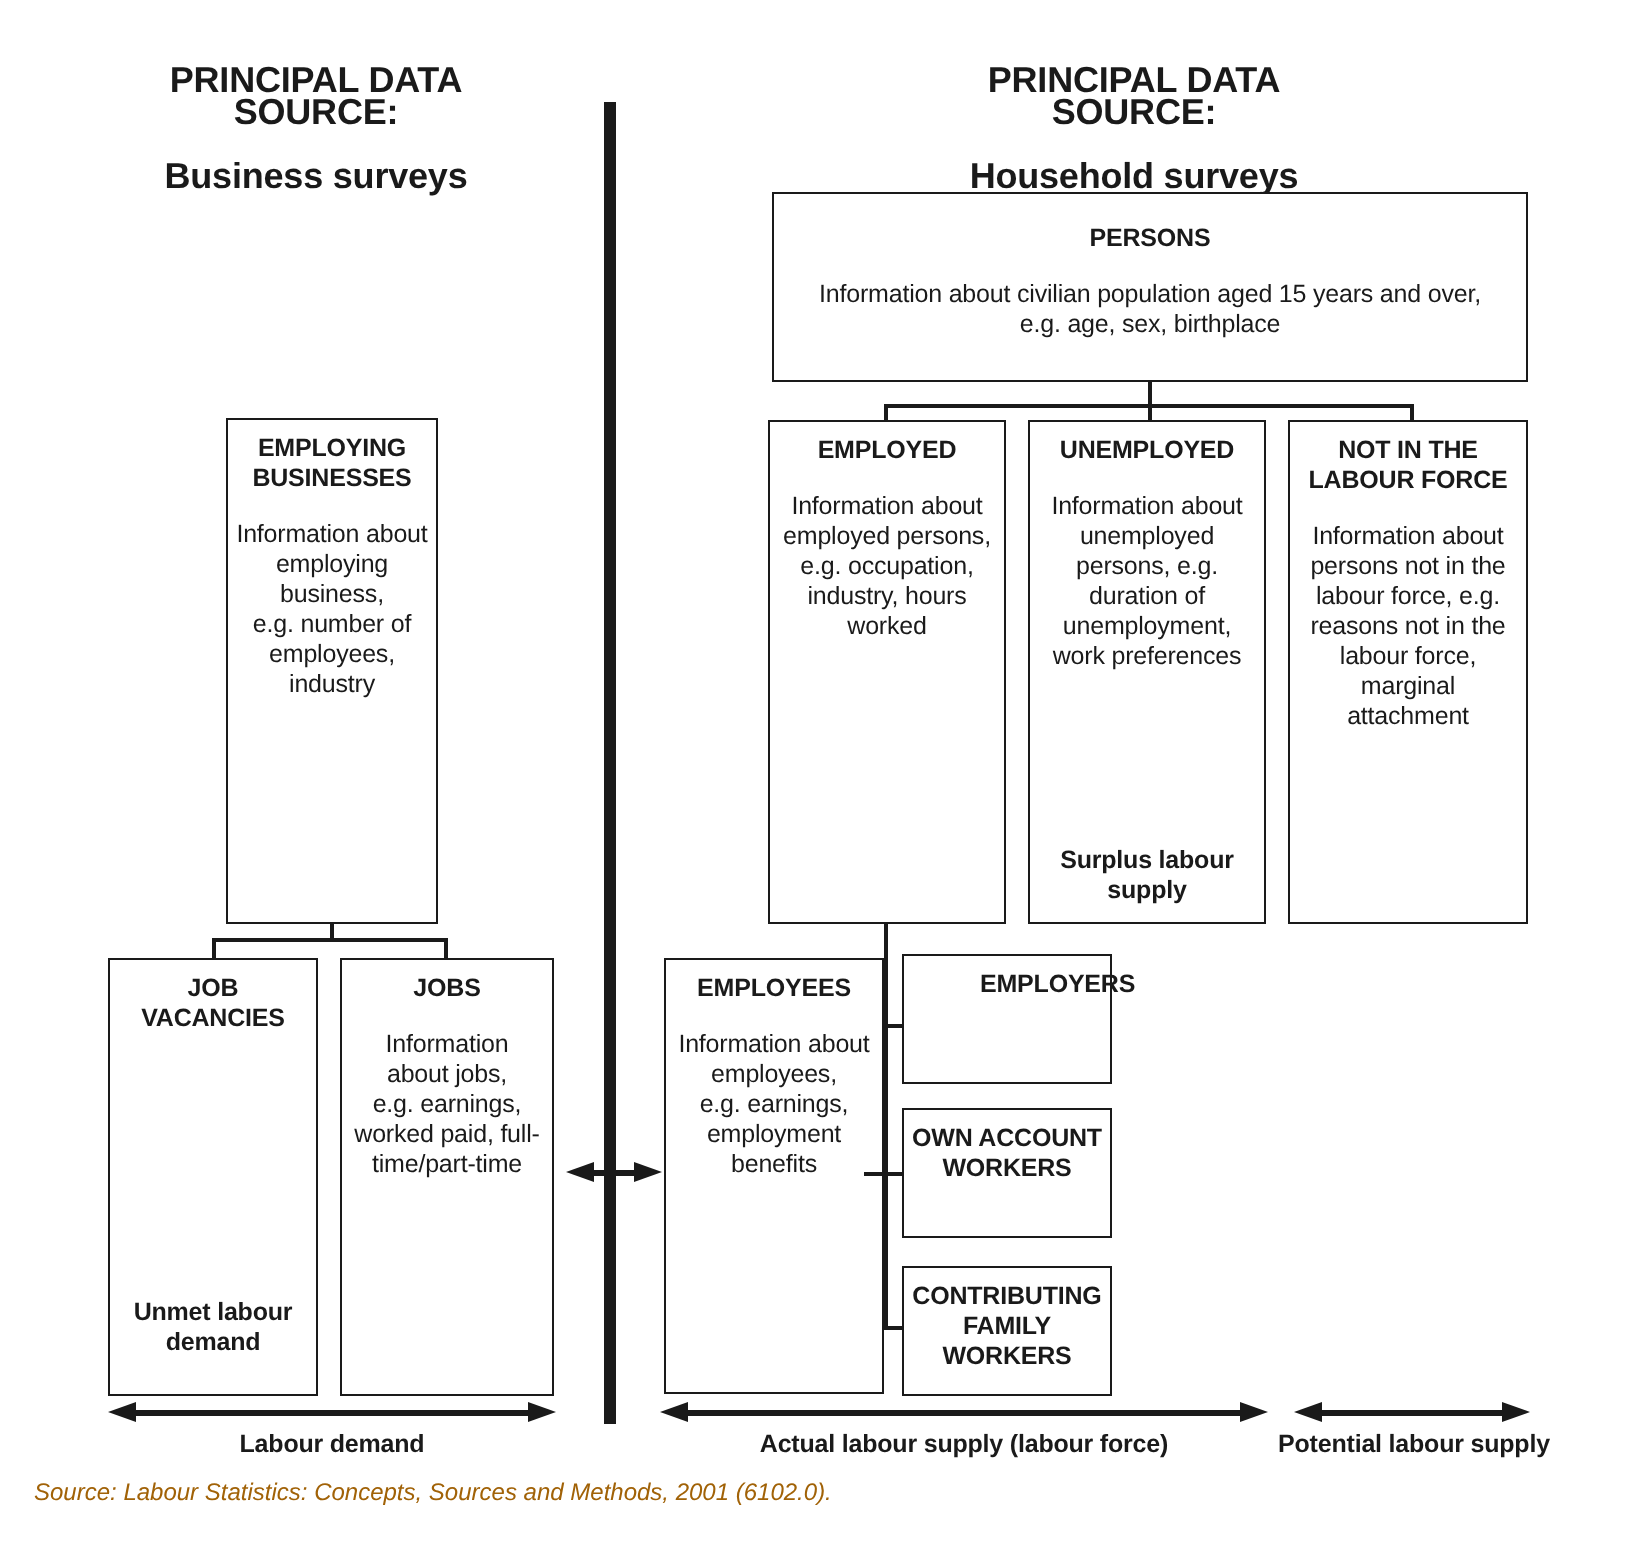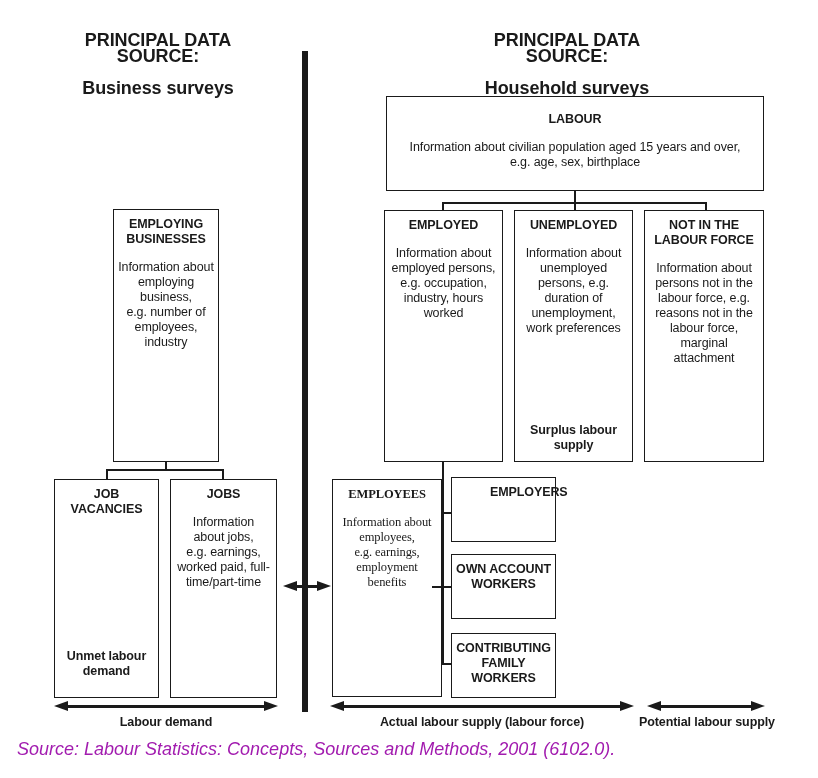--- a/index.html
+++ b/index.html
@@ -47,42 +47,42 @@
     position: absolute; top: 0; width: 0; height: 0;
     border-top: 5.5px solid transparent; border-bottom: 5.5px solid transparent;
   }
   .darrow .headL { left: 0; border-right: 14px solid var(--ink); }
   .darrow .headR { right: 0; border-left: 14px solid var(--ink); }
   .arrow-label {
     position: absolute; font-weight: bold; font-size: 12.5px;
     text-align: center; line-height: 15px;
   }
   .source {
-    position: absolute; font-style: italic; font-size: 18px;
-    letter-spacing: 0; color: #a21caf;
+    position: absolute; font-style: italic; font-size: 12px;
+    letter-spacing: 0; color: #a16207;
   }
 </style>
 </head>
 <body>
 
 <div id="canvas">
 
   <div class="hdr" style="left:48px; top:16px;">
     <span>PRINCIPAL DATA SOURCE:</span><br>
     <span>Business surveys</span>
   </div>
   <div class="hdr" style="left:457px; top:16px;">
     <span>PRINCIPAL DATA SOURCE:</span><br>
     <span>Household surveys</span>
   </div>
 
   <div class="divider" style="left:302px; top:51px; height:661px;"></div>
 
   <div class="box" style="left:386px; top:96px; width:378px; height:95px;">
-    <div class="title" style="padding-top:15px;">LABOUR</div>
+    <div class="title" style="padding-top:15px;">PERSONS</div>
     <div class="body">Information about civilian population aged 15 years and over,
 e.g. age, sex, birthplace</div>
   </div>
 
   <div class="vline" style="left:574px; top:191px; height:12px;"></div>
   <div class="hline" style="left:442px; top:202px; width:265px;"></div>
   <div class="vline" style="left:442px; top:202px; height:9px;"></div>
   <div class="vline" style="left:574px; top:202px; height:9px;"></div>
   <div class="vline" style="left:705px; top:202px; height:9px;"></div>
 
@@ -143,21 +143,21 @@
 
   <div class="box" style="left:170px; top:479px; width:107px; height:219px;">
     <div class="title">JOBS</div>
     <div class="body">Information
 about jobs,
 e.g. earnings,
 worked paid, full-
 time/part-time</div>
   </div>
 
-  <div class="box" style="left:332px; top:479px; width:110px; height:218px;font-family:Liberation Serif, serif;">
+  <div class="box" style="left:332px; top:479px; width:110px; height:218px;">
     <div class="title">EMPLOYEES</div>
     <div class="body">Information about
 employees,
 e.g. earnings,
 employment
 benefits</div>
   </div>
 
   <div class="vline" style="left:442px; top:461px; height:204px;"></div>
   <div class="hline" style="left:444px; top:512px; width:8px;"></div>

